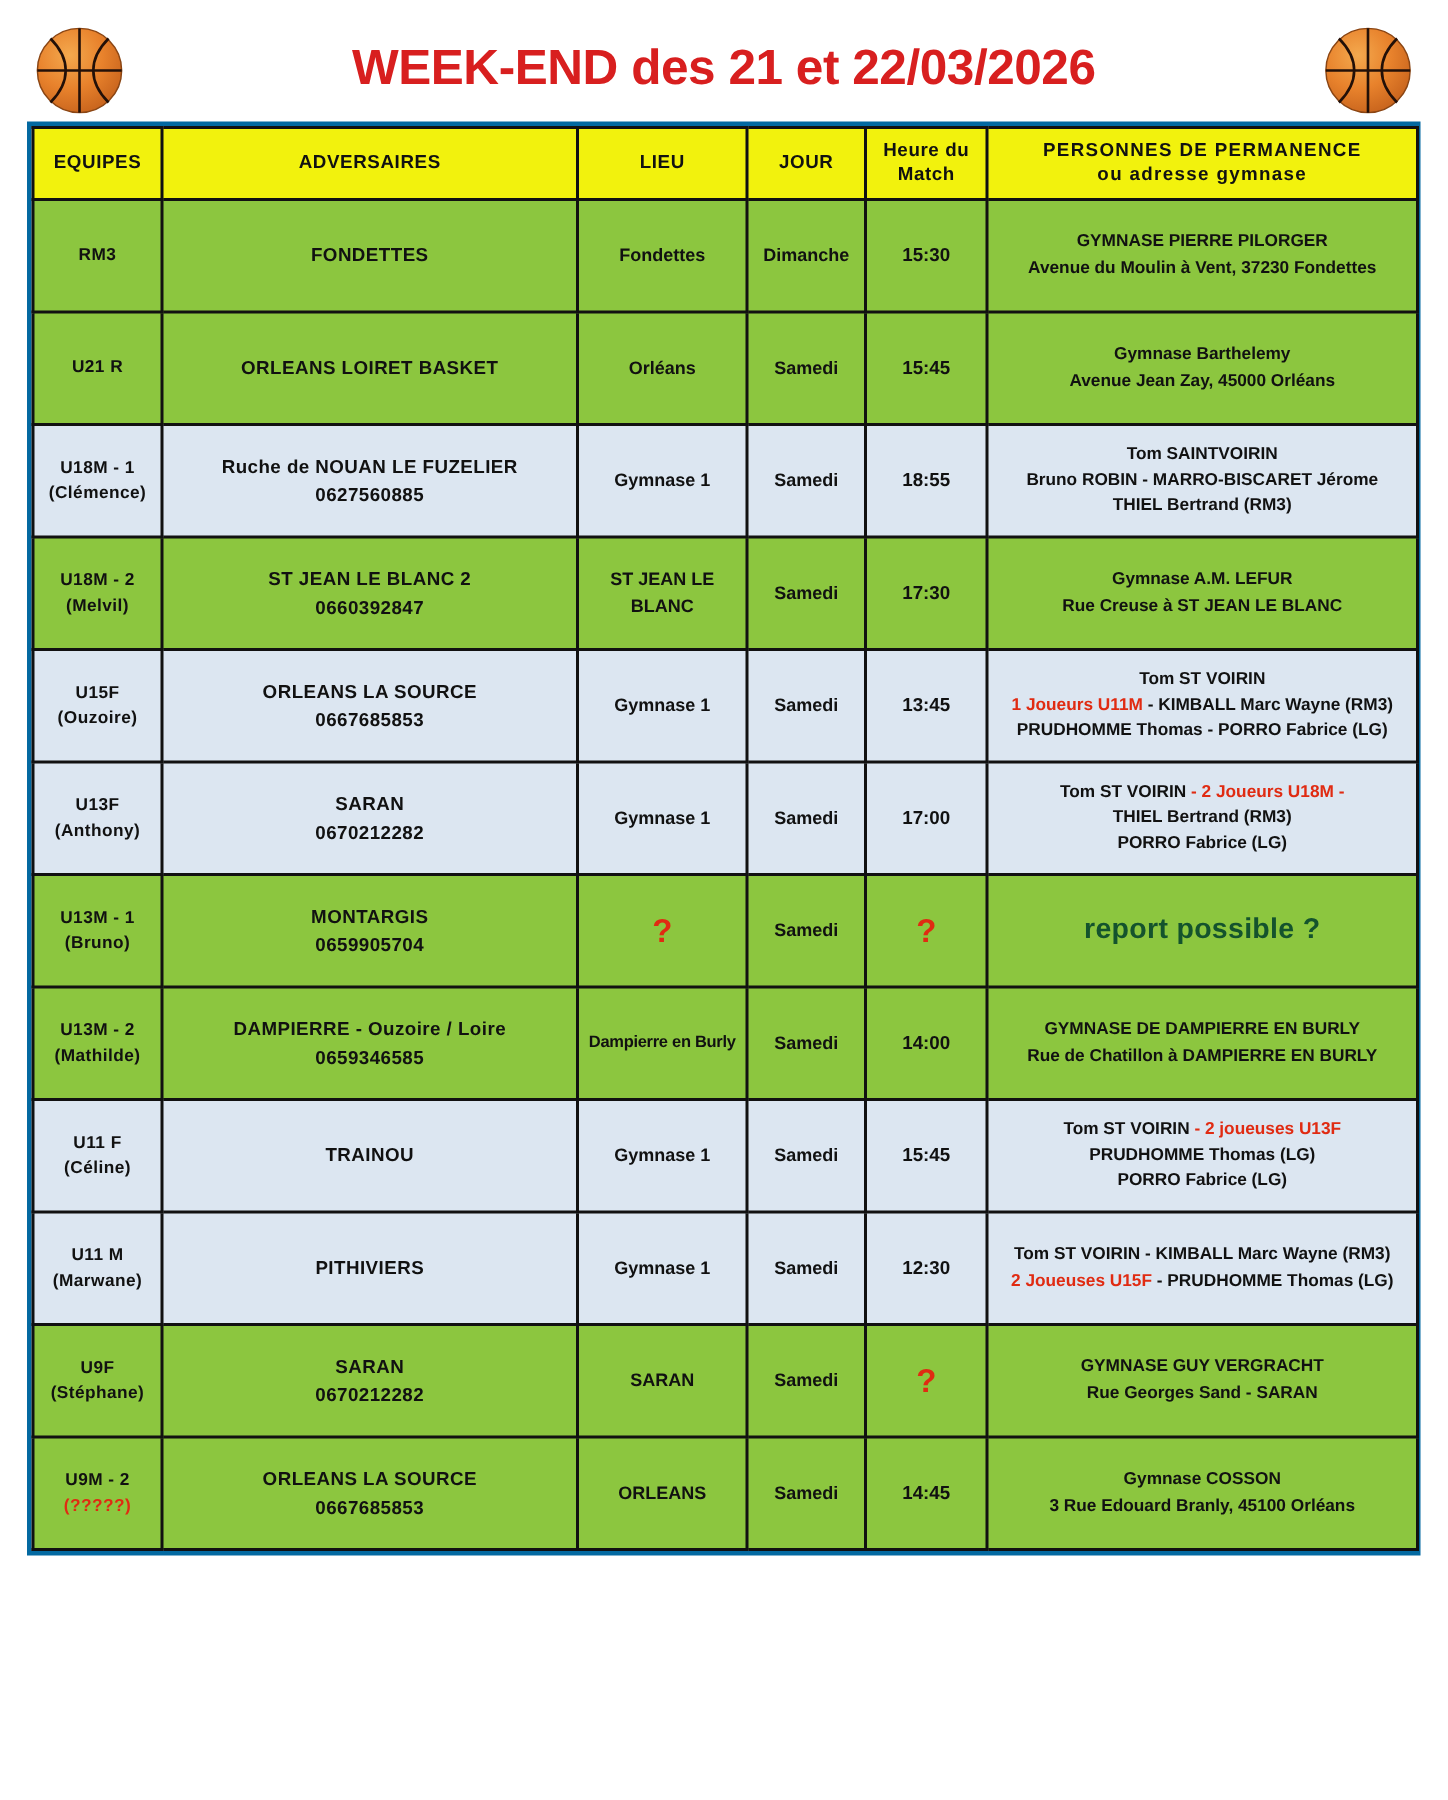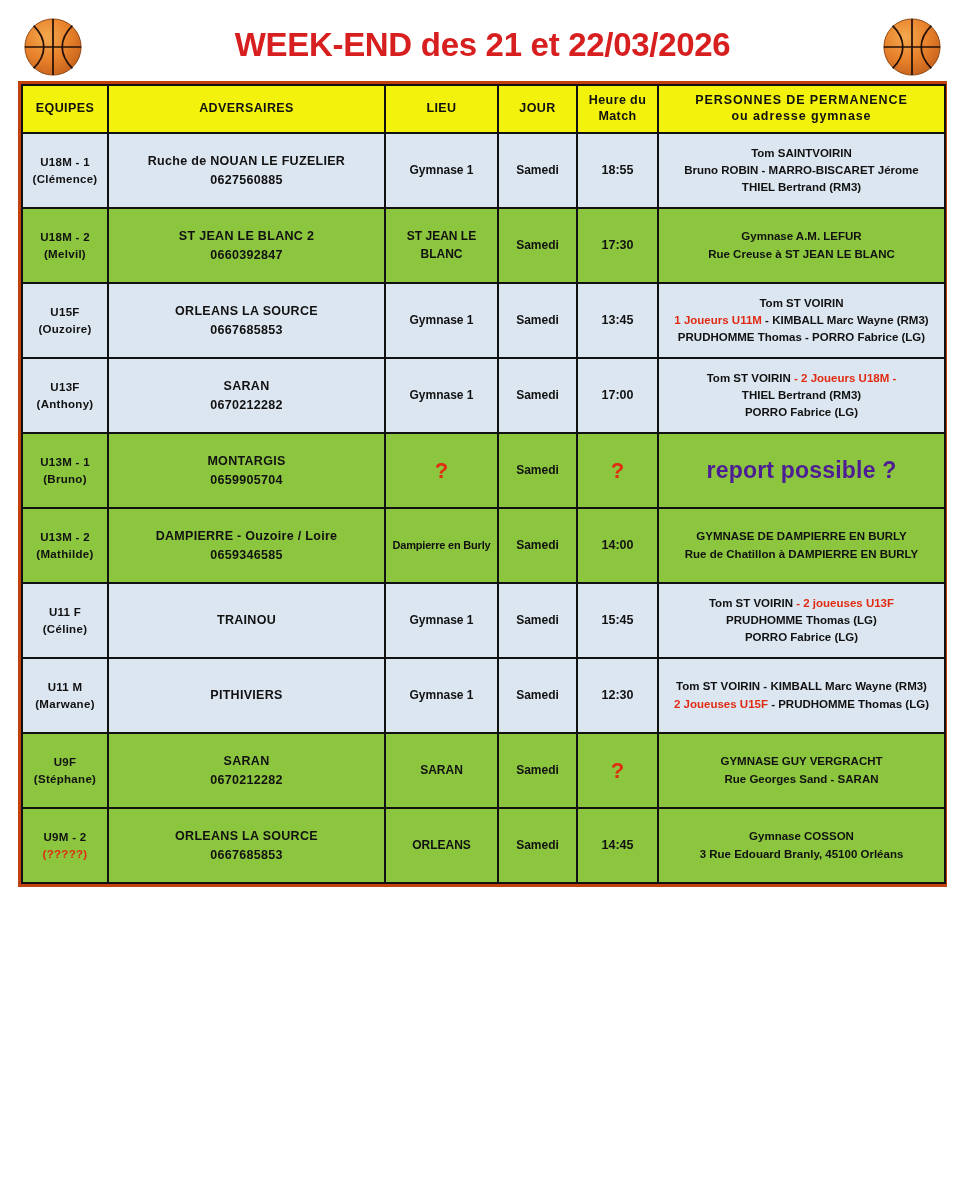--- a/index.html
+++ b/index.html
@@ -43,21 +43,21 @@
   .ball.left  { left: 22px; }
   .ball.right { right: 22px; }
   .ball svg { display:block; width:100%; height:100%; }
 
   
   .sheet {
     position: absolute;
     left: 18px;
     top: 81px;
     width: 929px;
-    border: 3px solid #c2410c;
+    border: 3px solid #0369a1;
     box-sizing: border-box;
   }
   table.schedule {
     border-collapse: collapse;
     table-layout: fixed;
     width: 100%;
   }
   table.schedule td, table.schedule th {
     border: 2px solid #111111;
     text-align: center;
@@ -102,22 +102,22 @@
   tbody td.adversaires { font-size: 12.5px; letter-spacing: 0.3px; }
   tbody td.lieu        { font-size: 12px; }
   tbody td.jour        { font-size: 12px; }
   tbody td.heure       { font-size: 12.5px; }
   tbody td.perm        { font-size: 11.5px; line-height: 1.5; }
 
   .sub { display: block; font-weight: bold; }
   .red { color: #e02b12; }
   .qmark { color: #e02b12; font-size: 22px; font-weight: bold; }
   .report {
-    color: #4c1d95;
-    font-size: 23px;
+    color: #14532d;
+    font-size: 19px;
     font-weight: bold;
     letter-spacing: 0.2px;
   }
   td.lieu .squeeze {
     display: block;
     font-size: 11px;
     letter-spacing: -0.2px;
     white-space: nowrap;
   }
   td.equipes .paren { display:block; }
@@ -184,20 +184,50 @@
           <span class="sub">Heure du</span>
           <span class="sub">Match</span>
         </th>
         <th class="wide">
           <span class="sub">PERSONNES DE PERMANENCE</span>
           <span class="sub">ou adresse gymnase</span>
         </th>
       </tr>
     </thead>
     <tbody id="rows-body">
+        <tr class="green">
+          <td class="equipes">
+            <span class="sub">RM3</span>
+          </td>
+          <td class="adversaires">
+            <span class="sub">FONDETTES</span>
+          </td>
+          <td class="lieu"><span>Fondettes</span></td>
+          <td class="jour">Dimanche</td>
+          <td class="heure"><span>15:30</span></td>
+          <td class="perm">
+            <span class="sub">GYMNASE PIERRE PILORGER</span>
+            <span class="sub">Avenue du Moulin à Vent, 37230 Fondettes</span>
+          </td>
+        </tr>
+        <tr class="green">
+          <td class="equipes">
+            <span class="sub">U21 R</span>
+          </td>
+          <td class="adversaires">
+            <span class="sub">ORLEANS LOIRET BASKET</span>
+          </td>
+          <td class="lieu"><span>Orléans</span></td>
+          <td class="jour">Samedi</td>
+          <td class="heure"><span>15:45</span></td>
+          <td class="perm">
+            <span class="sub">Gymnase Barthelemy</span>
+            <span class="sub">Avenue Jean Zay, 45000 Orléans</span>
+          </td>
+        </tr>
         <tr class="blue">
           <td class="equipes">
             <span class="sub">U18M - 1</span>
             <span class="paren">(Clémence)</span>
           </td>
           <td class="adversaires">
             <span class="sub">Ruche de NOUAN LE FUZELIER</span>
             <span class="sub">0627560885</span>
           </td>
           <td class="lieu"><span>Gymnase 1</span></td>

